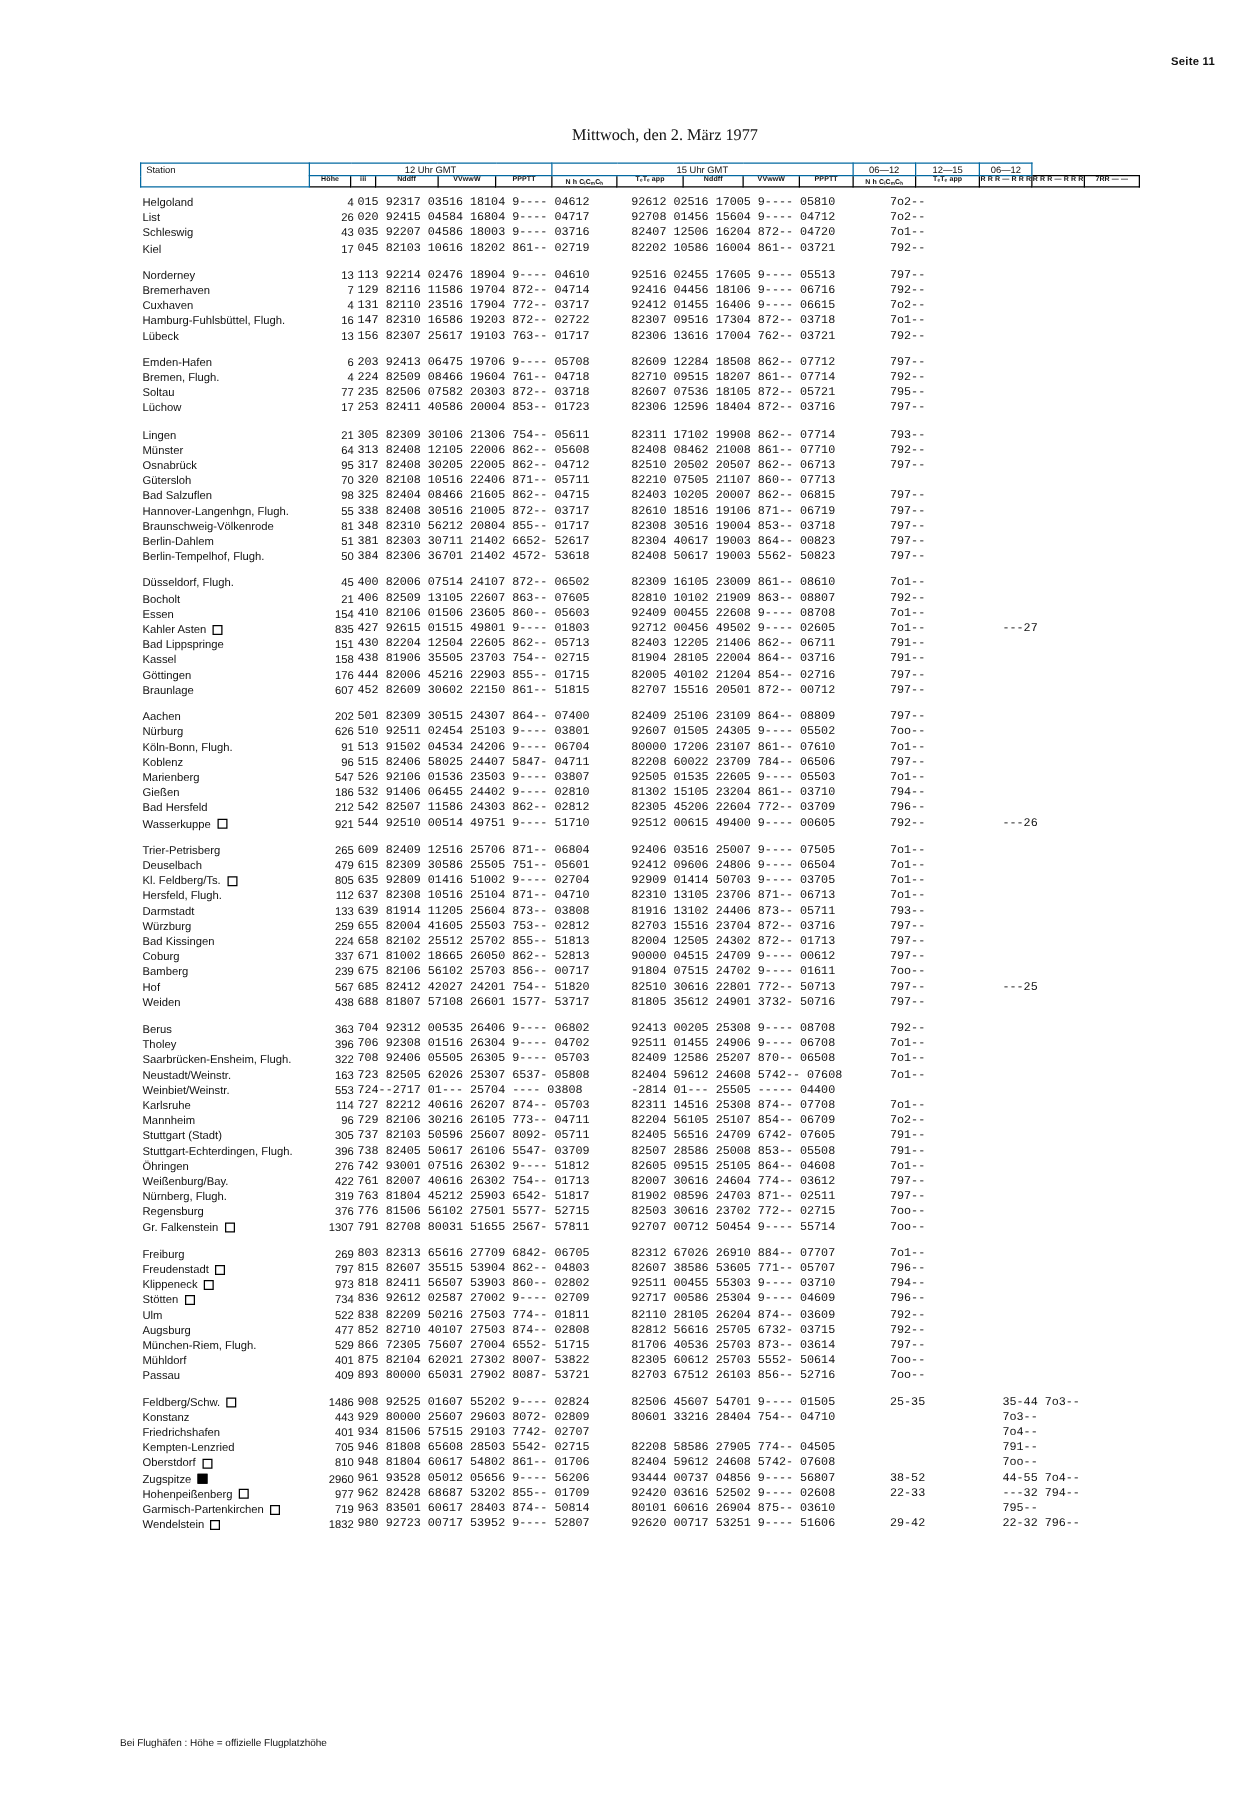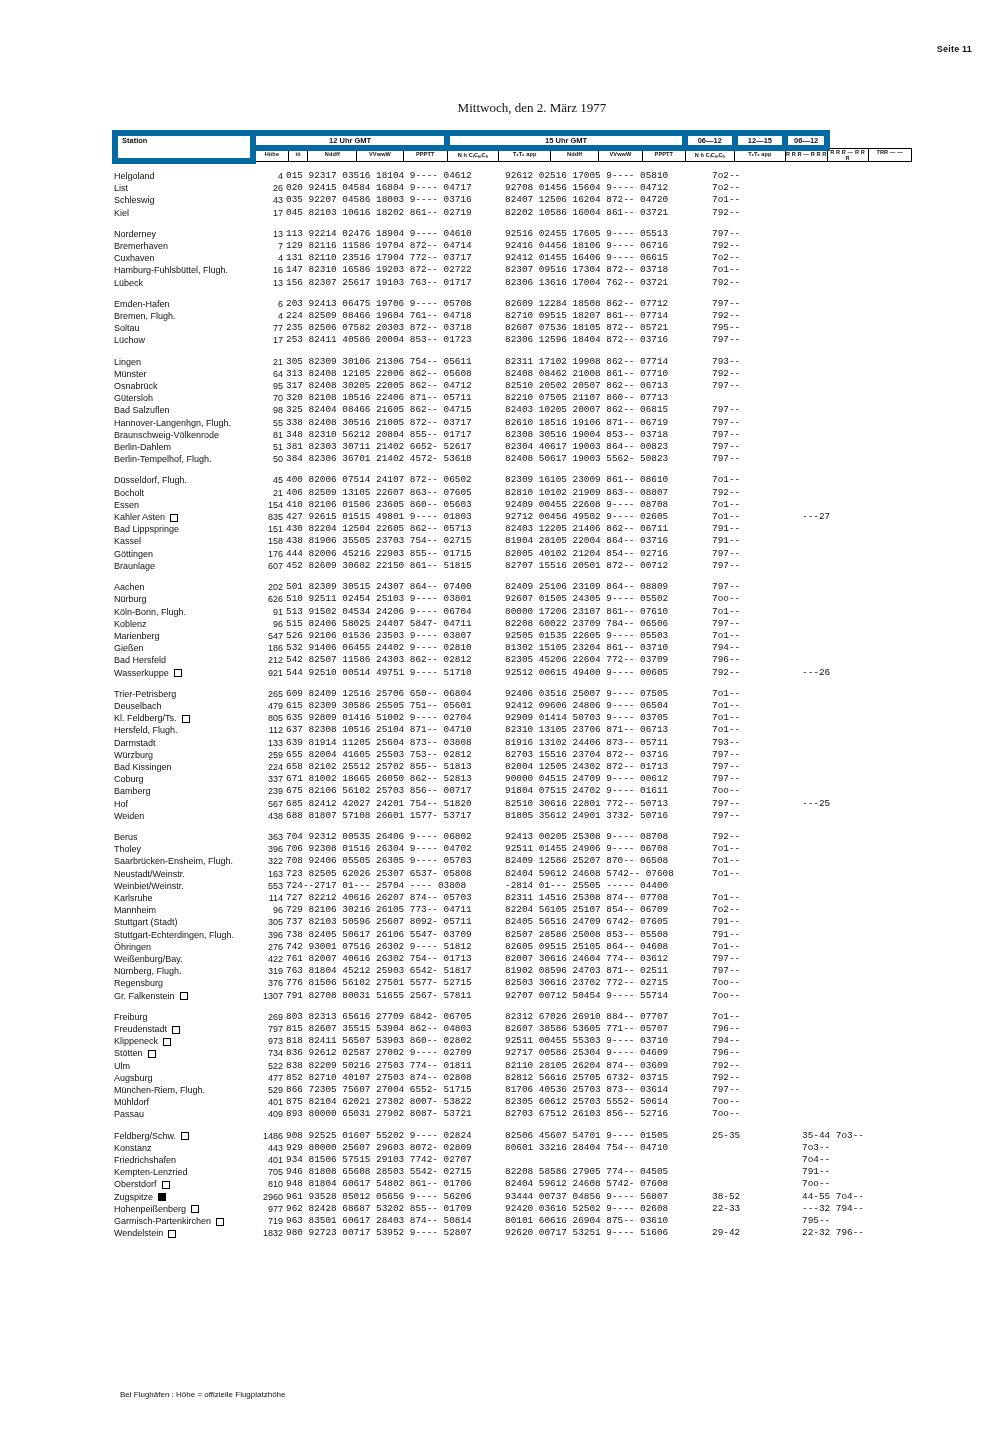--- a/index.html
+++ b/index.html
@@ -3,35 +3,35 @@
 <meta charset="utf-8">
 <style>
   html,body{margin:0;padding:0;background:#ffffff;}
   body{width:1000px;height:1442px;font-family:"Liberation Sans",sans-serif;color:#111;position:relative;}
   .page{position:absolute;left:0;top:0;width:1000px;height:1070px;}
   .page-no{position:absolute;right:28px;top:44px;font-size:9px;font-weight:bold;letter-spacing:.2px;}
   .doc-title{position:absolute;left:0;top:100px;width:1000px;text-align:center;font-family:"Liberation Serif",serif;font-size:13px;padding-left:32px;}
   .tbl{position:absolute;left:112px;top:130px;width:800px;}
   table{border-collapse:collapse;width:800px;}
   th,td{padding:0;margin:0;vertical-align:top;}
-  .hdr-top td,.hdr-top th{border:6px solid #0369a1;font-size:7.5px;text-align:center;font-weight:bold;}
+  .hdr-top td,.hdr-top th{border:1px solid #0369a1;font-size:7.5px;text-align:center;font-weight:normal;}
   .hdr-sub td{border:1px solid #000;font-size:5.6px;text-align:center;font-weight:bold;letter-spacing:.1px;}
   .c-station{width:140px;text-align:left !important;padding-left:4px !important;}
   .head-station{font-size:8px;font-weight:normal;text-align:left;padding-left:4px;}
   .block{margin-bottom:9px;}
   .row{display:flex;align-items:flex-start;}
   .st{width:140px;font-family:"Liberation Sans",sans-serif;font-size:9px;line-height:12.2px;white-space:nowrap;overflow:hidden;padding-left:2px;box-sizing:border-box;}
   .box{display:inline-block;width:6px;height:6px;border:1px solid #000;margin-left:5px;vertical-align:middle;}
   .box.filled{background:#000;}
   .hoehe{width:34px;text-align:right;font-family:"Liberation Sans",sans-serif;font-size:9px;line-height:12.2px;padding-right:3px;box-sizing:border-box;}
   .d12{width:215px;font-family:"Liberation Mono",monospace;font-size:9.4px;line-height:12.2px;white-space:pre;}
   .d15{width:205px;font-family:"Liberation Mono",monospace;font-size:9.4px;line-height:12.2px;white-space:pre;padding-left:4px;box-sizing:border-box;}
   .d3{width:96px;font-family:"Liberation Mono",monospace;font-size:9.4px;line-height:12.2px;white-space:pre;text-align:left;padding-left:6px;box-sizing:border-box;}
   .d4{width:70px;font-family:"Liberation Mono",monospace;font-size:9.4px;line-height:12.2px;white-space:pre;text-align:left;}
-  .footnote{position:absolute;left:120px;top:1390px;font-size:8px;}
+  .footnote{position:absolute;left:96px;top:1390px;font-size:8px;}
 </style>
 </head>
 <body>
 
 <div class="page">
 
   <div class="page-no">Seite 11</div>
 
   <div class="doc-title">Mittwoch, den 2. März 1977</div>
 
@@ -380,21 +380,21 @@
             <div class="d12">544 92510 00514 49751 9---- 51710</div>
             <div class="d15">92512 00615 49400 9---- 00605</div>
             <div class="d3">792--</div>
             <div class="d4">---26</div>
           </div>
         </div>
         <div class="block">
           <div class="row">
             <div class="st">Trier-Petrisberg</div>
             <div class="hoehe">265</div>
-            <div class="d12">609 82409 12516 25706 650-- 06804</div>
+            <div class="d12">609 82409 12516 25706 871-- 06804</div>
             <div class="d15">92406 03516 25007 9---- 07505</div>
             <div class="d3">7o1--</div>
             <div class="d4"></div>
           </div>
           <div class="row">
             <div class="st">Deuselbach</div>
             <div class="hoehe">479</div>
             <div class="d12">615 82309 30586 25505 751-- 05601</div>
             <div class="d15">92412 09606 24806 9---- 06504</div>
             <div class="d3">7o1--</div>

